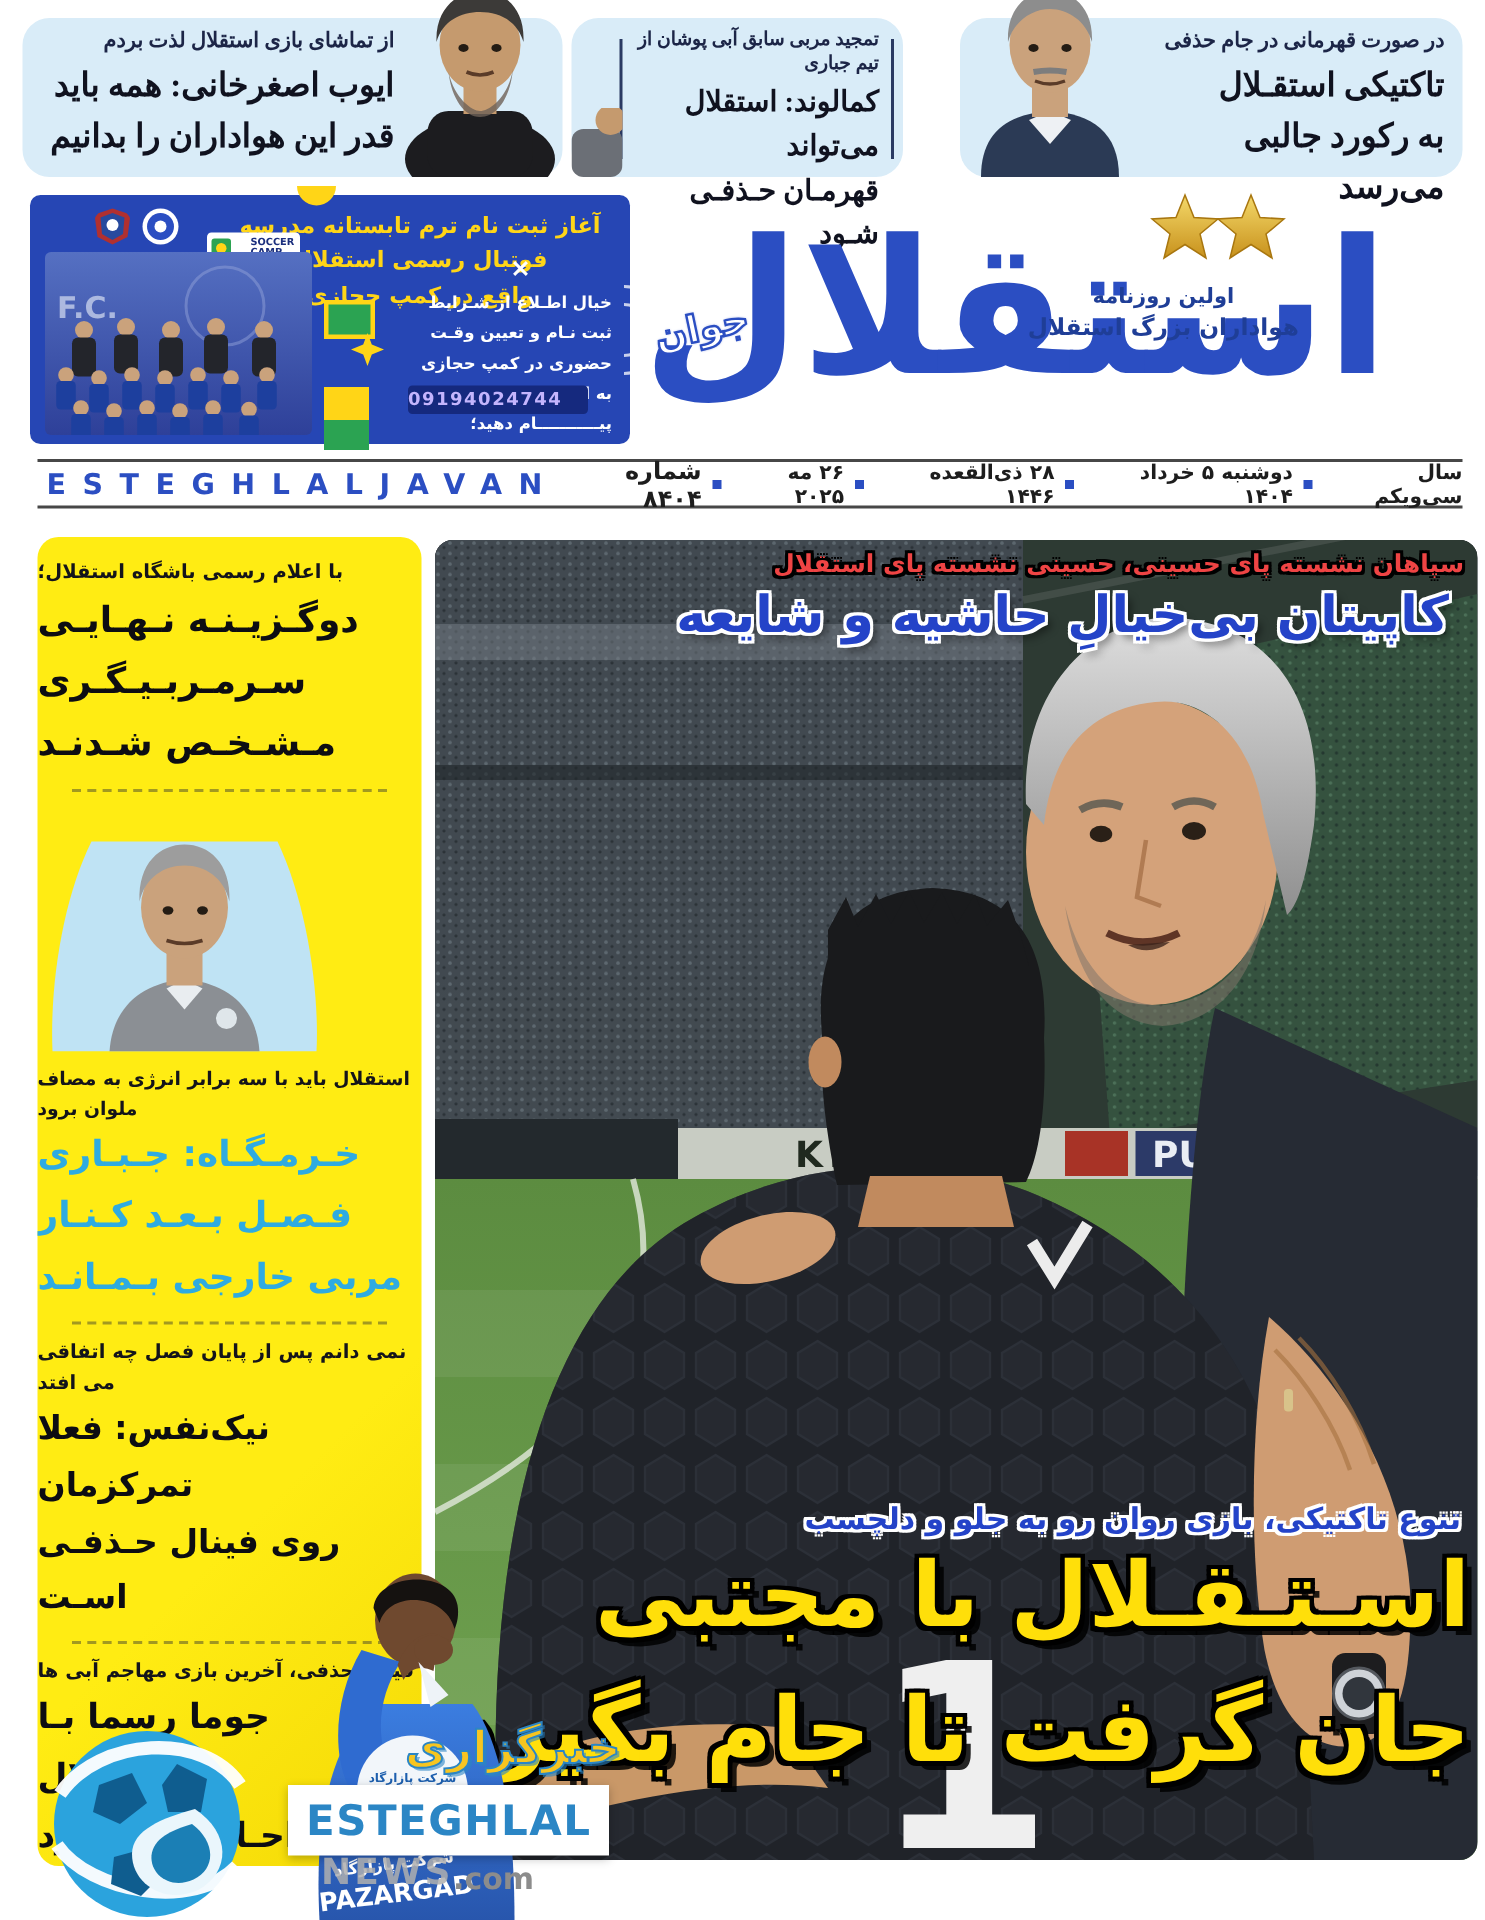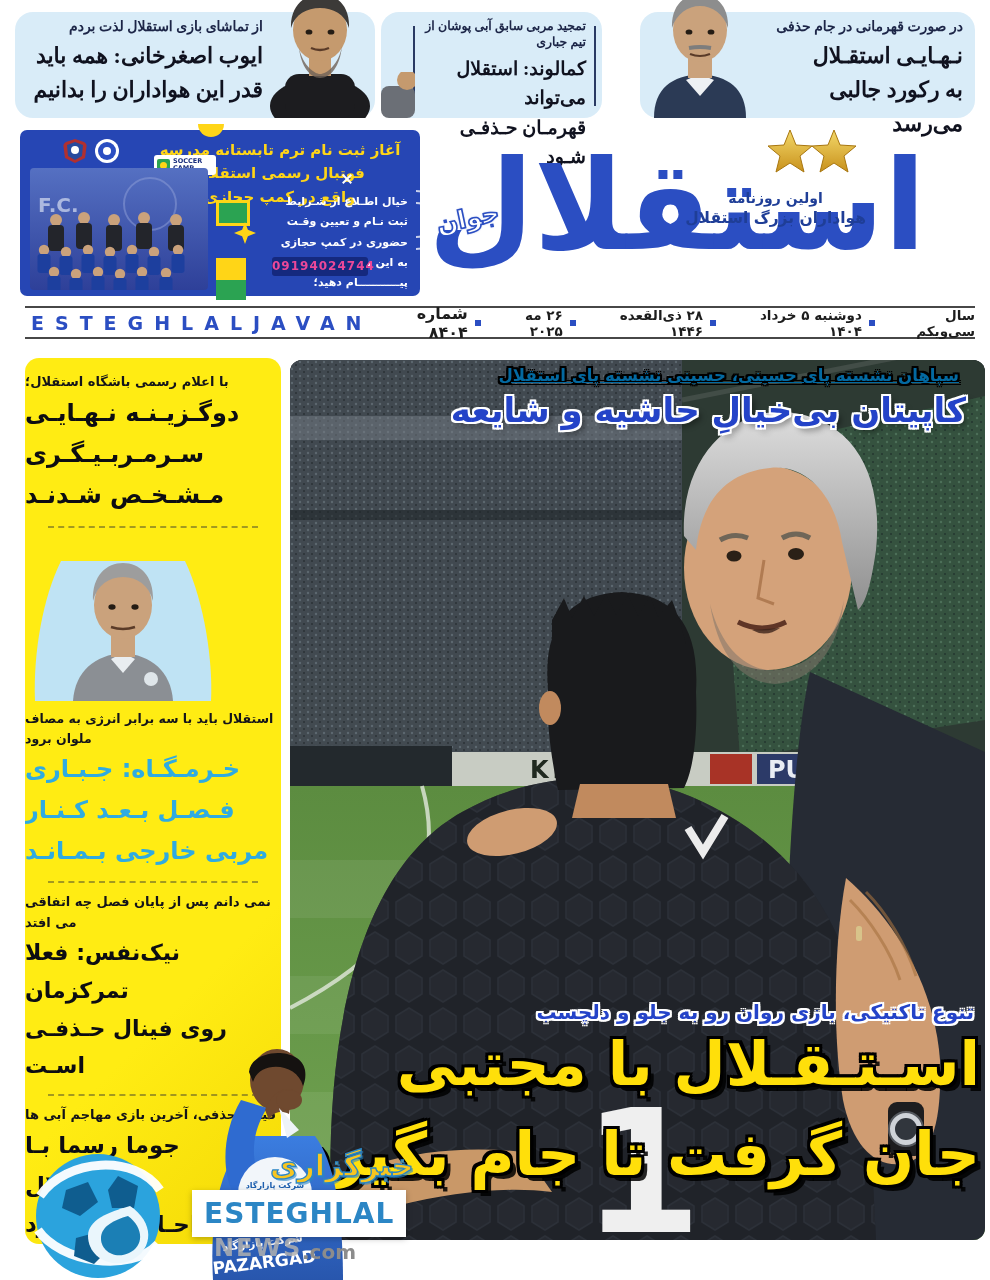--- a/index.html
+++ b/index.html
@@ -18,31 +18,31 @@
   .tbox-b .tkicker { font-size:12.5px; }
   .tbox-b .thead { font-size:19px; }
   .vline { position:absolute; top:14px; bottom:12px; width:2px; background:#2a3a63; }
   .portrait { position:absolute; bottom:0; }
 
   
   .ad { position:absolute; left:20px; top:130px; width:400px; height:166px;
         background:#2646b4; border-radius:7px; overflow:visible; }
   .ad-title { position:absolute; right:10px; top:9px; width:260px; direction:rtl; text-align:center;
               color:#ffd517; font-weight:bold; font-size:15px; line-height:1.55; }
-  .camp-badge { position:absolute; left:134px; top:25px; width:62px; height:20px; background:#fff;
-                border-radius:3px; display:flex; align-items:center; gap:3px; padding:2px 3px; }
+  .camp-badge { position:absolute; left:118px; top:25px; width:62px; height:20px; background:#fff;
+                border-radius:3px; display:flex; align-items:center; gap:13px; padding:2px 3px; }
   .camp-ic { width:13px; height:13px; background:#2ba352; border-radius:2px; position:relative; }
   .camp-ic:after { content:""; position:absolute; left:3px; top:3px; width:7px; height:7px;
                    background:#ffd517; border-radius:50%; }
   .camp-tx { color:#1b2f7e; font-weight:bold; font-size:6.5px; line-height:1.1; }
   .ad-photo { position:absolute; left:10px; top:38px; width:178px; height:122px; border-radius:4px; overflow:hidden; }
   .ad-body { position:absolute; right:12px; top:62px; width:180px; direction:rtl; text-align:right;
              color:#fff; font-size:11px; font-weight:bold; line-height:1.85; }
-  .ad-phone { position:absolute; left:252px; top:127px; width:96px; height:19px; background:#15297e;
-              border-radius:3px; color:#ec4899; font-weight:bold; font-size:12px; text-align:left;
+  .ad-phone { position:absolute; left:252px; top:127px; width:120px; height:19px; background:#15297e;
+              border-radius:3px; color:#c4b5fd; font-weight:bold; font-size:12px; text-align:left;
               line-height:19px; letter-spacing:1px; }
   .ad-logo { position:absolute; border-radius:50%; }
   .ad-x { position:absolute; left:322px; top:44px; width:10px; height:10px; }
   .ad-x:before,.ad-x:after { content:""; position:absolute; left:4px; top:-1px; width:2px; height:12px; background:#fff; }
   .ad-x:before { transform:rotate(45deg);} .ad-x:after { transform:rotate(-45deg);}
   .ad-arc { position:absolute; border:2px solid rgba(255,255,255,.75); border-radius:50%; }
   .deco { position:absolute; }
 
   
   .masthead { position:absolute; left:430px; top:126px; width:556px; height:174px; }
@@ -75,22 +75,22 @@
   .sb-head.blue { color:#2fabe1; }
   .sb-div { width:82%; margin:9px auto 9px; border-top:2.5px dashed rgba(70,70,45,.5); }
   .sb-photo { width:196px; height:158px; margin:6px auto 4px; position:relative; }
 
   
   .mainphoto { position:absolute; left:290px; top:360px; width:695px; height:880px;
                border-radius:12px; overflow:hidden; z-index:1; background:#30383c; }
 
   
   .ovl { position:absolute; z-index:3; direction:rtl; text-align:right; white-space:nowrap; }
-  .ph-kicker-top { top:366px; right:31px; font-size:16.5px; font-weight:bold; color:#0369a1;
-    text-shadow:2px 2px 0 #000,-2px -2px 0 #000,2px -2px 0 #000,-2px 2px 0 #000,0 2px 0 #000,0 -2px 0 #000,2px 0 0 #000,-2px 0 0 #000;text-decoration:underline; }
+  .ph-kicker-top { top:366px; right:14px; font-size:16.5px; font-weight:bold; color:#ef4444;
+    text-shadow:2px 2px 0 #000,-2px -2px 0 #000,2px -2px 0 #000,-2px 2px 0 #000,0 2px 0 #000,0 -2px 0 #000,2px 0 0 #000,-2px 0 0 #000; }
   .ph-head-top { top:390px; right:24px; font-size:34px; font-weight:bold; color:#2443c8;
     text-shadow:2px 2px 0 #fff,-2px -2px 0 #fff,2px -2px 0 #fff,-2px 2px 0 #fff,0 2px 0 #fff,0 -2px 0 #fff,2px 0 0 #fff,-2px 0 0 #fff,4px 4px 6px rgba(0,0,0,.45); }
   .ph-kicker-bot { top:1000px; right:16px; font-size:20px; font-weight:bold; color:#2443c8;
     text-shadow:2px 2px 0 #fff,-2px -2px 0 #fff,2px -2px 0 #fff,-2px 2px 0 #fff,0 2px 0 #fff,0 -2px 0 #fff,2px 0 0 #fff,-2px 0 0 #fff; }
   .big-yellow { right:10px; font-size:60px; font-weight:bold; color:#ffdf0a; line-height:1;
     text-shadow:3px 3px 0 #000,-3px -3px 0 #000,3px -3px 0 #000,-3px 3px 0 #000,0 3px 0 #000,0 -3px 0 #000,3px 0 0 #000,-3px 0 0 #000,6px 6px 0 rgba(0,0,0,.85); }
   .big-l1 { top:1034px; } .big-l2 { top:1124px; }
 
   
   .player { position:absolute; left:183px; top:1038px; width:162px; height:242px; z-index:4; }
@@ -142,21 +142,21 @@
     <svg class="portrait" style="left:0;width:34px;height:46px;" viewBox="0 0 34 46">
       <rect x="0" y="14" width="34" height="32" rx="8" fill="#6b6f76"></rect>
       <ellipse cx="26" cy="8" rx="10" ry="10" fill="#c59a6e"></ellipse>
     </svg>
   </div>
 
   <div class="tbox tbox-c" style="left:640px;width:335px;">
     <div class="txt" style="right:12px;left:120px;">
       <div class="tkicker">در صورت قهرمانی در جام حذفی</div>
       <div class="thead">
-        <span>نـهـایـی استقـلال</span><br>
+        <span>تاکتیکی استقـلال</span><br>
         <span>به رکورد جالبی می‌رسد</span>
       </div>
     </div>
     <svg class="portrait" style="left:4px;width:112px;height:130px;" viewBox="0 0 112 130">
       <path d="M10,130 C10,100 28,88 56,86 C84,88 102,100 102,130 Z" fill="#2b3a55"></path>
       <path d="M42,92 L56,108 L70,92 L56,86 Z" fill="#eef1f4"></path>
       <rect x="44" y="64" width="24" height="26" fill="#caa27c"></rect>
       <ellipse cx="56" cy="42" rx="27" ry="32" fill="#caa27c"></ellipse>
       <path d="M28,40 C27,16 42,6 56,6 C70,6 85,16 84,40 C80,26 68,18 56,18 C44,18 32,26 28,40 Z" fill="#8d8d8d"></path>
       <ellipse cx="45" cy="44" rx="3.4" ry="2.6" fill="#241c14"></ellipse>

